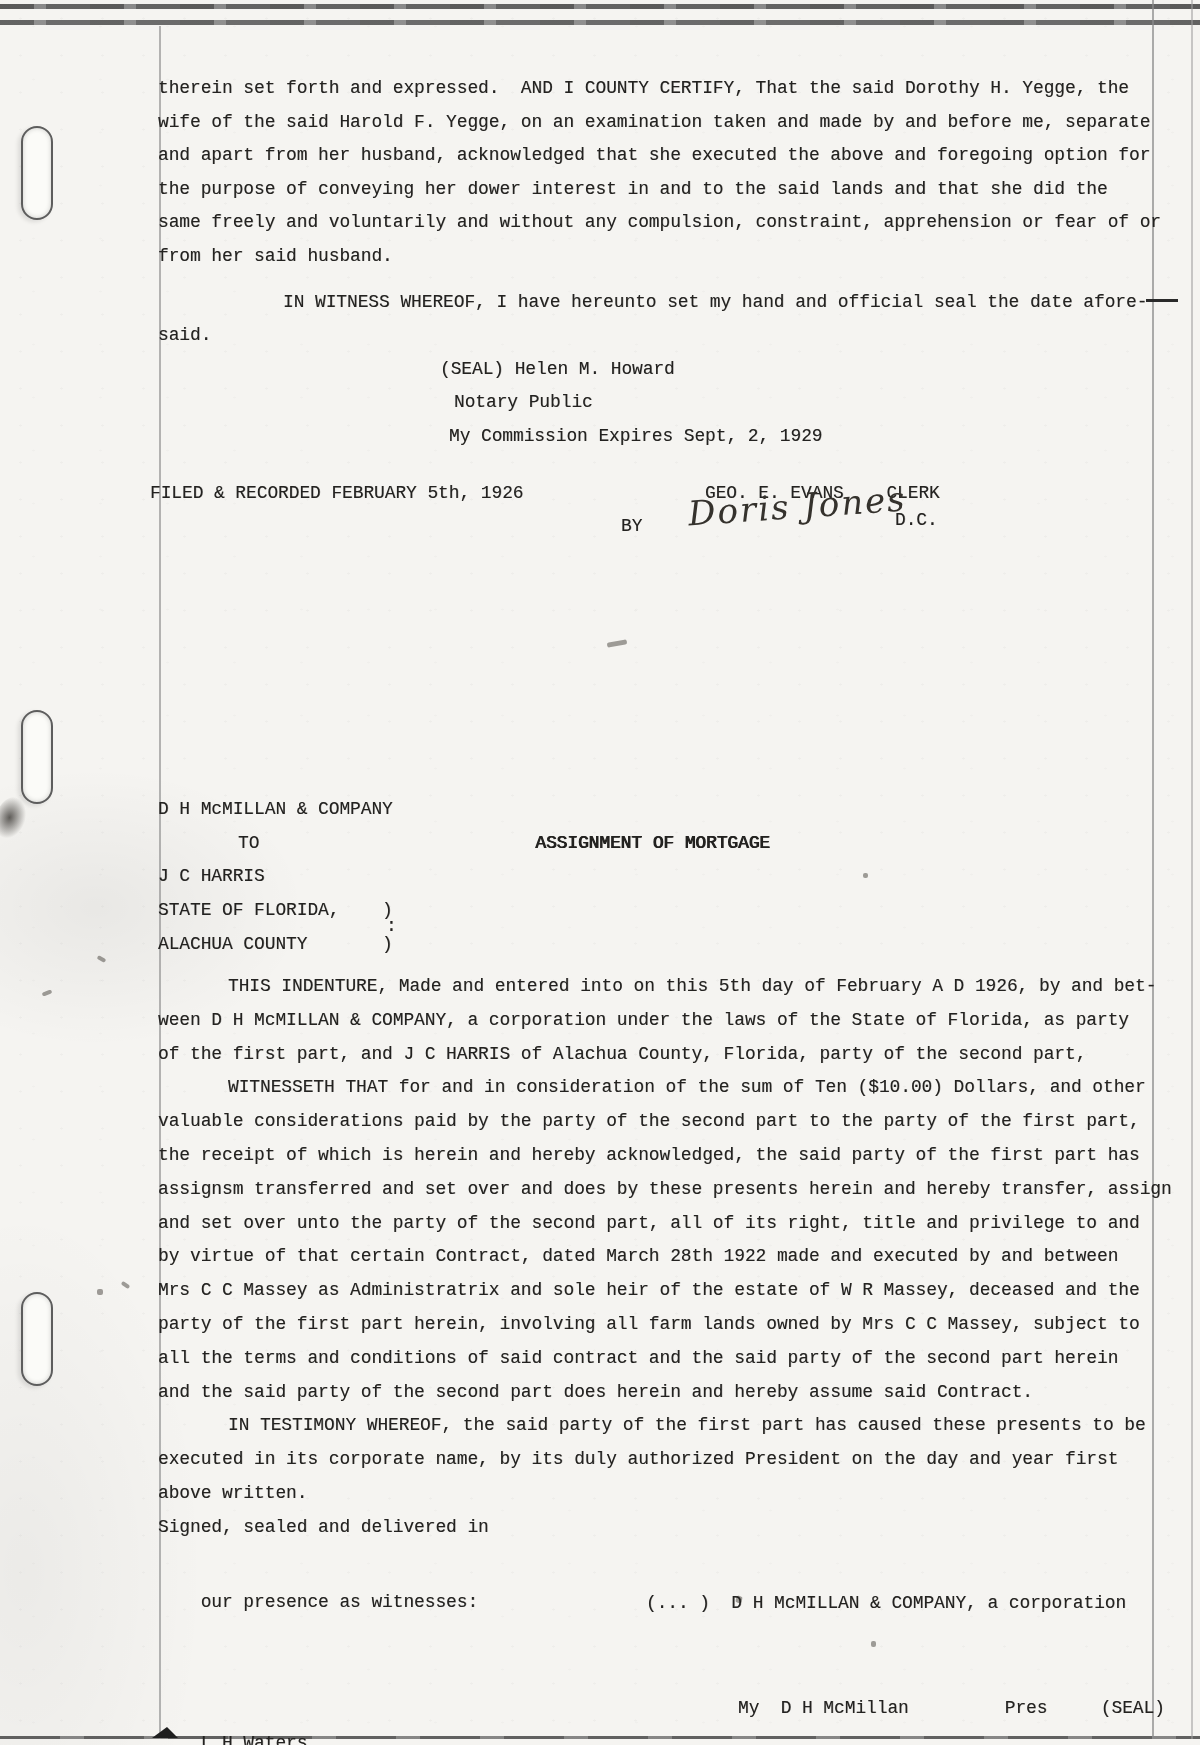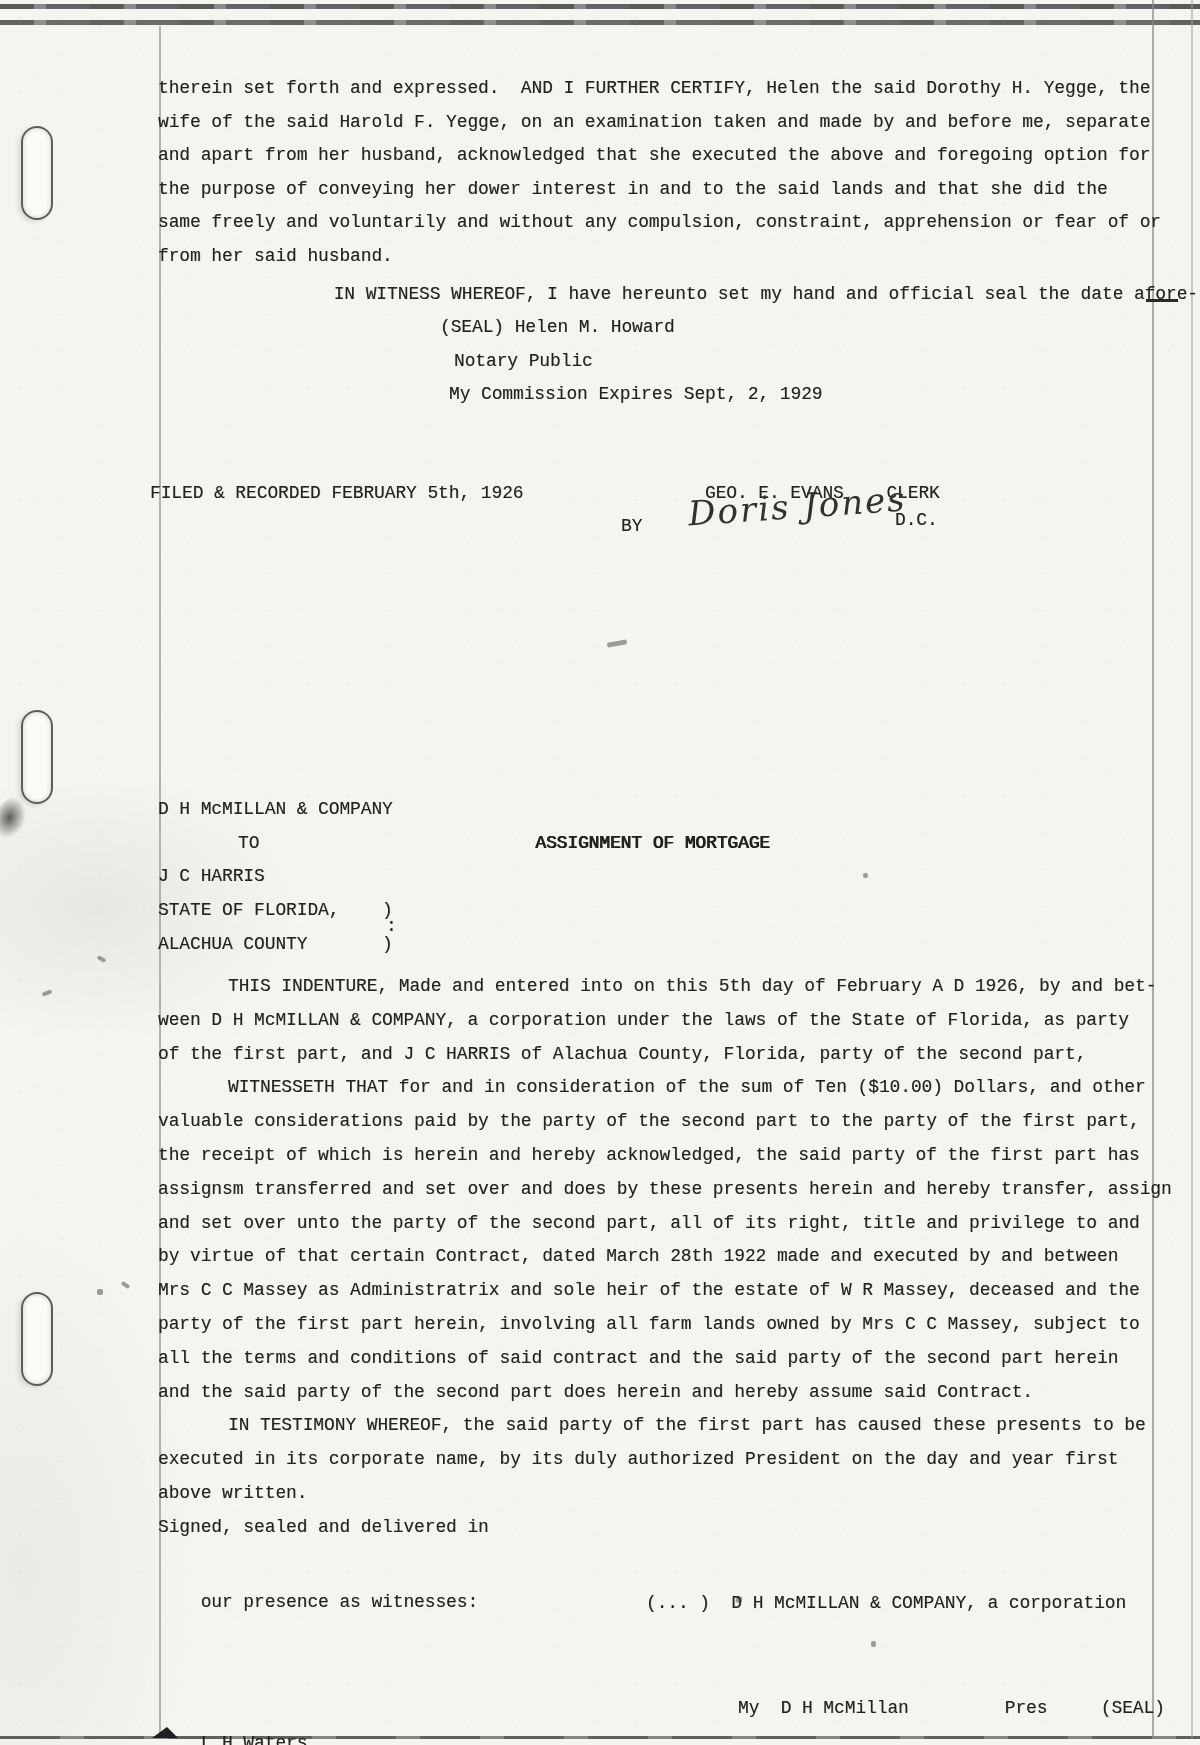--- a/index.html
+++ b/index.html
@@ -33,21 +33,21 @@
   .speck{position:absolute;background:rgba(70,66,60,.5);border-radius:2px;}
   .tri{position:absolute;left:152px;top:1727px;width:0;height:0;
        border-left:15px solid transparent;border-right:11px solid transparent;
        border-bottom:11px solid #1f1f1f;}
   .margin-dash{position:absolute;left:1146px;top:299px;width:32px;height:2.6px;background:#2a2a2a;}
   
   .block{position:absolute;color:#232220;font-size:17.8px;
          text-shadow:.45px .2px 0 rgba(25,23,20,.38);}
   .line{white-space:pre;}
   .cert{left:158px;top:72px;width:1040px;line-height:33.6px;}
-  .ind-witness{padding-left:125px;margin-top:4px;text-align:right;}
+  .ind-witness{padding-left:125px;margin-top:12px;}
   .ind-seal{padding-left:282px;}
   .ind-notary{padding-left:296px;}
   .ind-comm{padding-left:291px;}
   .row-filed{left:150px;top:481px;width:1050px;line-height:25px;}
   .row-filed .clerk{position:absolute;left:555px;top:0;white-space:pre;}
   .row-by{left:150px;top:514px;width:1050px;line-height:25px;height:60px;}
   .row-by .by{position:absolute;left:471px;top:0;}
   .row-by .dc{position:absolute;left:745px;top:-6px;}
   .signature{position:absolute;left:538px;top:-20px;
          font-family:"DejaVu Serif",serif;font-style:italic;font-size:34px;
@@ -92,27 +92,28 @@
 <div class="speck" style="left:42px;top:991px;width:10px;height:4px;transform:rotate(-20deg);"></div>
 <div class="speck" style="left:121px;top:1283px;width:9px;height:4px;transform:rotate(35deg);"></div>
 <div class="speck" style="left:97px;top:1289px;width:6px;height:6px;"></div>
 <div class="speck" style="left:863px;top:873px;width:5px;height:5px;"></div>
 <div class="speck" style="left:736px;top:1596px;width:6px;height:7px;transform:rotate(15deg);"></div>
 <div class="speck" style="left:871px;top:1641px;width:5px;height:6px;"></div>
 <div class="tri"></div>
 <div class="margin-dash"></div>
 
 <div class="block cert">
-  <div class="line">therein set forth and expressed.  AND I FURTHER CERTIFY, Helen the said Dorothy H. Yegge, the</div>
+  <div class="line">therein set forth and expressed.  AND I COUNTY CERTIFY, That the said Dorothy H. Yegge, the</div>
   <div class="line">wife of the said Harold F. Yegge, on an examination taken and made by and before me, separate</div>
   <div class="line">and apart from her husband, acknowledged that she executed the above and foregoing option for</div>
   <div class="line">the purpose of conveying her dower interest in and to the said lands and that she did the</div>
   <div class="line">same freely and voluntarily and without any compulsion, constraint, apprehension or fear of or</div>
   <div class="line">from her said husband.</div>
   <div class="line ind-witness">IN WITNESS WHEREOF, I have hereunto set my hand and official seal the date afore-</div>
+  <div class="line">said.</div>
   <div class="line ind-seal">(SEAL) Helen M. Howard</div>
   <div class="line ind-notary">Notary Public</div>
   <div class="line ind-comm">My Commission Expires Sept, 2, 1929</div>
 </div>
 
 <div class="block row-filed">
   <span class="line">FILED &amp; RECORDED FEBRUARY 5th, 1926</span>
   <span class="clerk">GEO. E. EVANS    CLERK</span>
 </div>
 <div class="block row-by">

